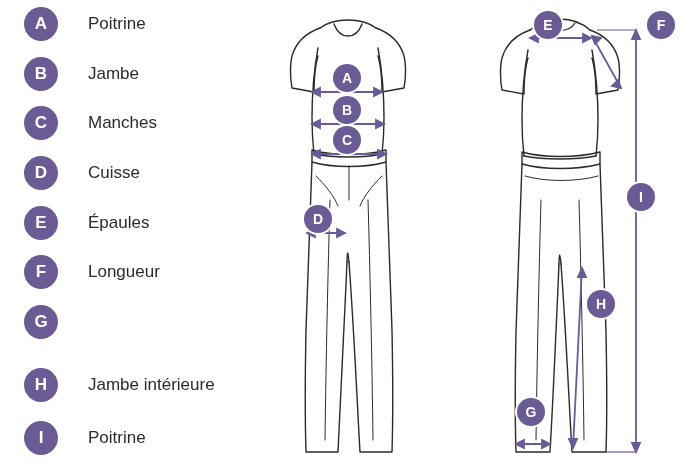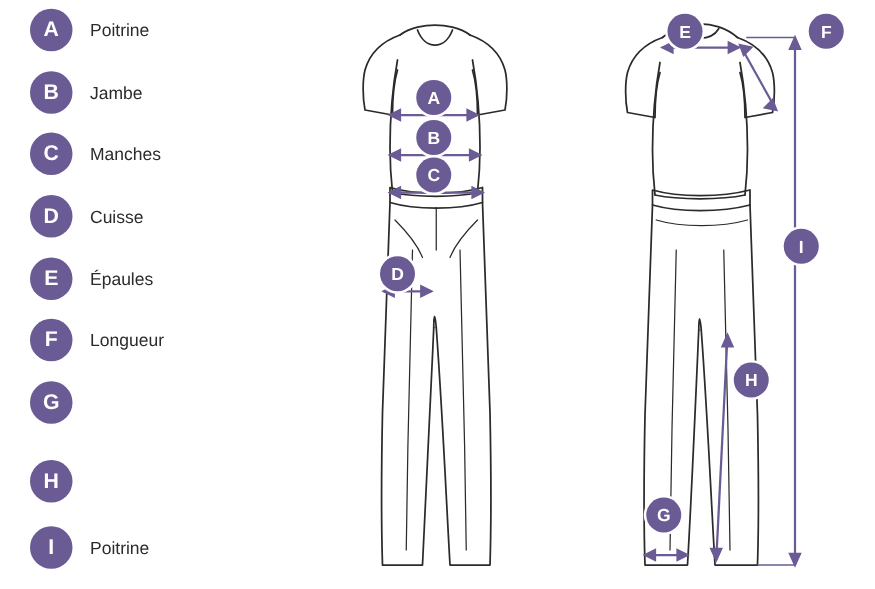--- a/index.html
+++ b/index.html
@@ -42,23 +42,23 @@
     color: #ffffff;
     font-size: 17px;
     font-weight: bold;
     display: flex;
     align-items: center;
     justify-content: center;
     flex: 0 0 auto;
     letter-spacing: 0;
   }
   .legend-label {
-    margin-left: 14px;
+    margin-left: 30px;
     color: #2b2b2b;
-    font-size: 14px;
+    font-size: 17px;
     white-space: nowrap;
   }
 
   
   .figure {
     position: absolute;
     top: 0;
   }
   #figure-front { left: 250px; }
   #figure-back  { left: 455px; }
@@ -115,20 +115,21 @@
       <div class="badge">F</div>
       <div class="legend-label">Longueur</div>
     </div>
 
     <div class="legend-item" style="top:305px;">
       <div class="badge">G</div>
     </div>
 
     <div class="legend-item" style="top:368px;">
       <div class="badge">H</div>
+      <div class="legend-label">Jambe intérieure</div>
     </div>
 
     <div class="legend-item" style="top:421px;">
       <div class="badge">I</div>
       <div class="legend-label">Poitrine</div>
     </div>
 
   </div>
 
   <div class="figure" id="figure-front">

